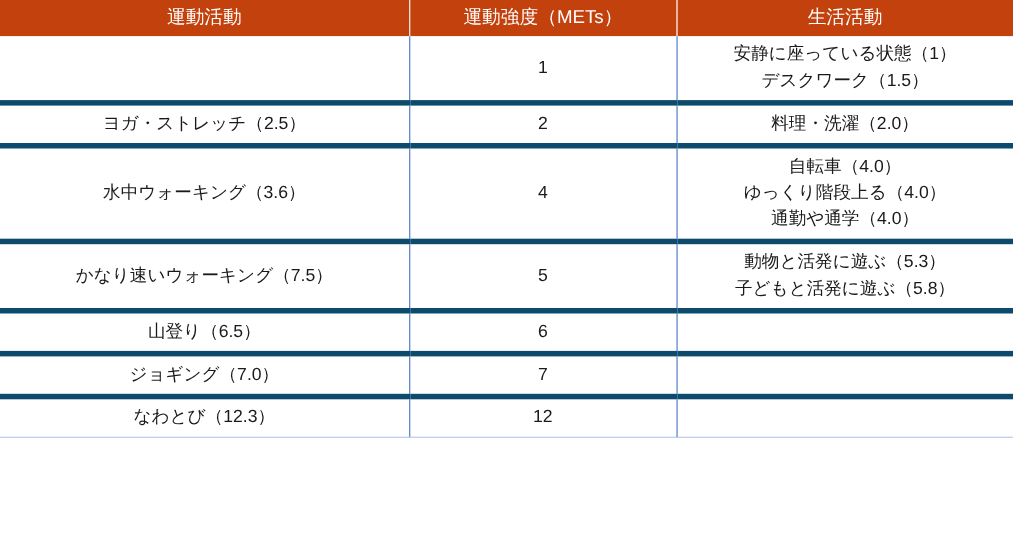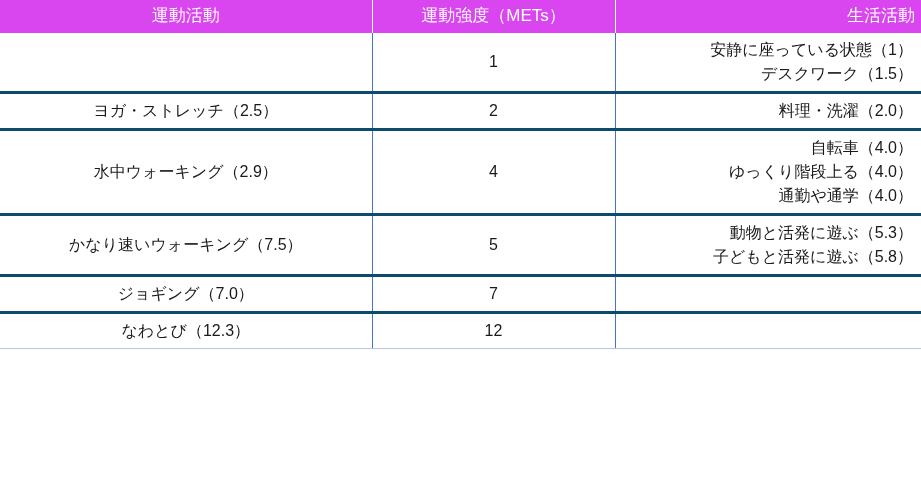--- a/index.html
+++ b/index.html
@@ -17,51 +17,49 @@
   table.mets-table {
     border-collapse: collapse;
     width: 921px;
     table-layout: fixed;
   }
   table.mets-table col.col-exercise { width: 372px; }
   table.mets-table col.col-mets { width: 243px; }
   table.mets-table col.col-life { width: 306px; }
 
   table.mets-table thead th {
-    background: #d946ef;
+    background: #c2410c;
     color: #ffffff;
     font-weight: normal;
     font-size: 17px;
     line-height: 1.45;
     text-align: center;
     padding: 4px 6px;
     border: none;
     border-right: 1px solid #ffffff;
   }
   table.mets-table thead th:last-child {
     border-right: none;
-    text-align: right;
   }
 
   table.mets-table tbody td {
     font-size: 16px;
     line-height: 1.5;
     text-align: center;
     vertical-align: middle;
     padding: 5px 8px;
-    border-top: 3px solid #0c4a6e;
+    border-top: 5px solid #0c4a6e;
     border-bottom: 1px solid #b4c6e7;
     border-right: 1px solid #4472c4;
     border-left: none;
     background: #ffffff;
     white-space: pre-line;
   }
   table.mets-table tbody td.cell-life {
     border-right: none;
-    text-align: right;
   }
   table.mets-table tbody tr:first-child td {
     border-top: none;
   }
   table.mets-table tbody td.cell-mets {
     font-size: 16px;
   }
 </style>
 </head>
 <body>
@@ -85,31 +83,36 @@
       <td class="cell-mets">1</td>
       <td class="cell-life">安静に座っている状態（1）
 デスクワーク（1.5）</td>
     </tr>
     <tr>
       <td class="cell-exercise">ヨガ・ストレッチ（2.5）</td>
       <td class="cell-mets">2</td>
       <td class="cell-life">料理・洗濯（2.0）</td>
     </tr>
     <tr>
-      <td class="cell-exercise">水中ウォーキング（2.9）</td>
+      <td class="cell-exercise">水中ウォーキング（3.6）</td>
       <td class="cell-mets">4</td>
       <td class="cell-life">自転車（4.0）
 ゆっくり階段上る（4.0）
 通勤や通学（4.0）</td>
     </tr>
     <tr>
       <td class="cell-exercise">かなり速いウォーキング（7.5）</td>
       <td class="cell-mets">5</td>
       <td class="cell-life">動物と活発に遊ぶ（5.3）
 子どもと活発に遊ぶ（5.8）</td>
+    </tr>
+    <tr>
+      <td class="cell-exercise">山登り（6.5）</td>
+      <td class="cell-mets">6</td>
+      <td class="cell-life"></td>
     </tr>
     <tr>
       <td class="cell-exercise">ジョギング（7.0）</td>
       <td class="cell-mets">7</td>
       <td class="cell-life"></td>
     </tr>
     <tr>
       <td class="cell-exercise">なわとび（12.3）</td>
       <td class="cell-mets">12</td>
       <td class="cell-life"></td>

